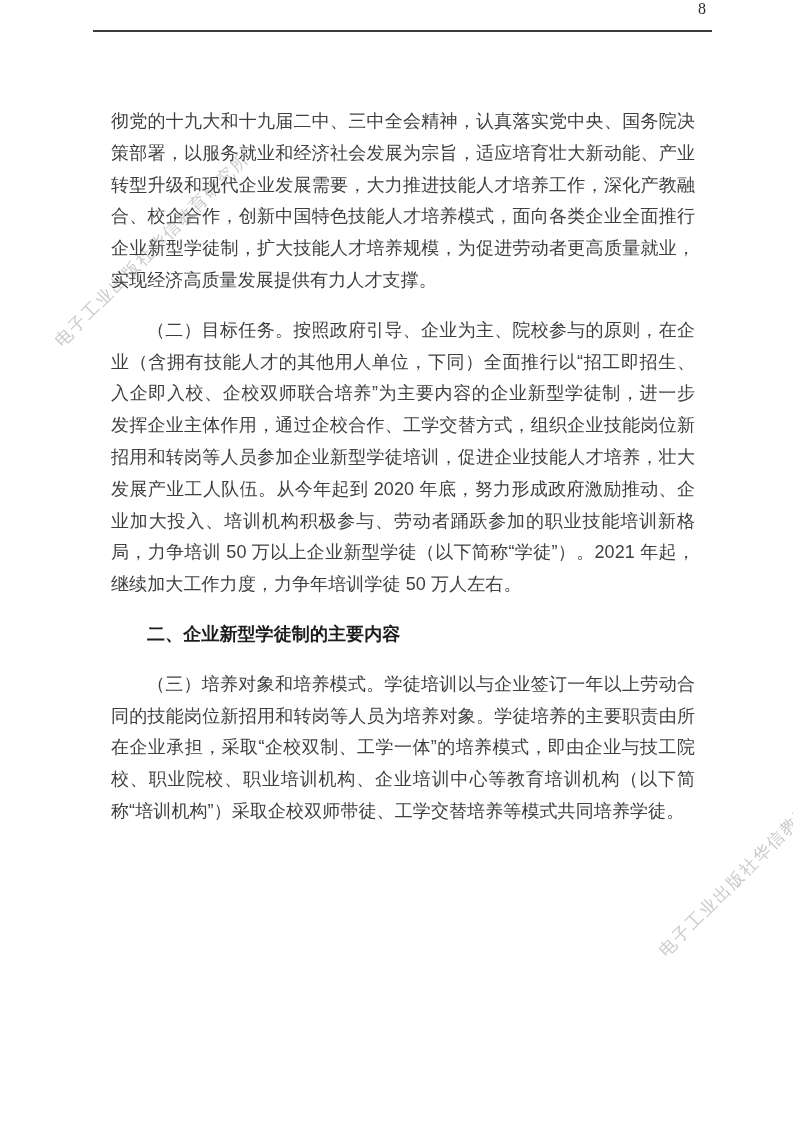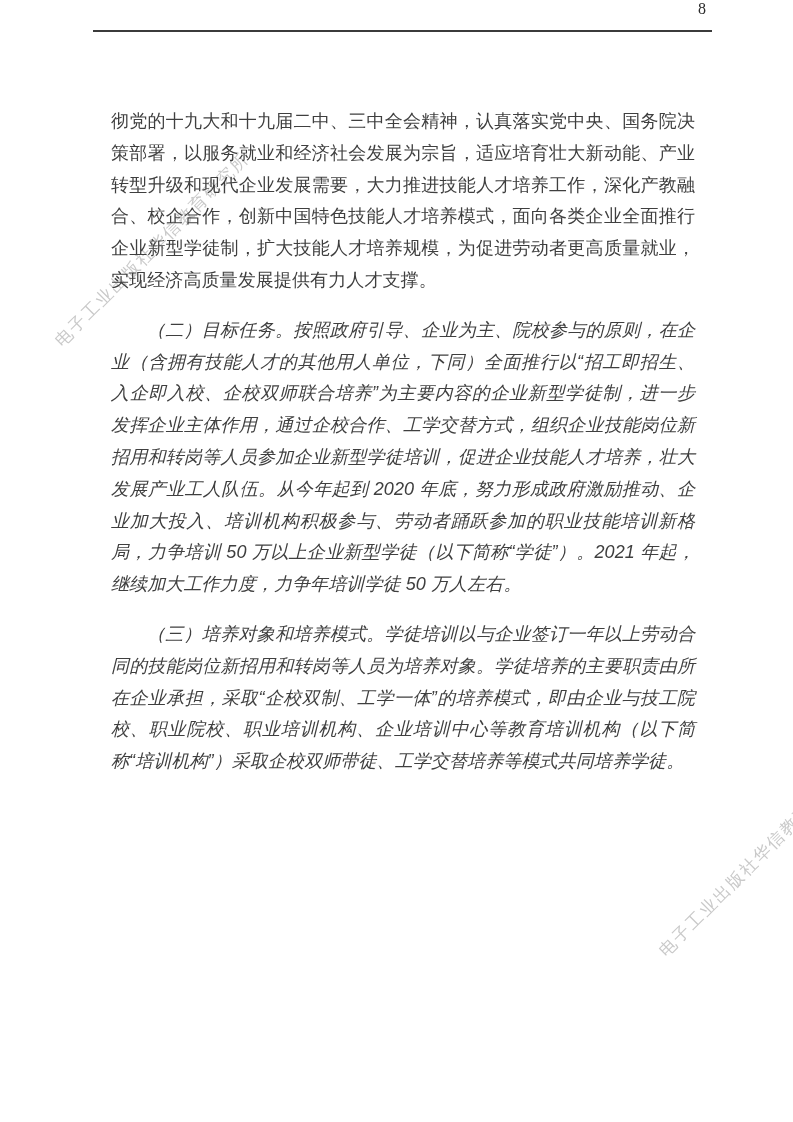--- a/index.html
+++ b/index.html
@@ -41,21 +41,20 @@
     line-height: 31.8px;
     text-align: justify;
     letter-spacing: 0.1px;
   }
   .content p {
     margin: 18px;
     padding: 0;
   }
   .indent {
     text-indent: 2em;
-    font-style: italic;
   }
   .heading {
     text-indent: 2em;
     font-weight: bold;
     color: #1c1c1c;
   }
   .watermark {
     position: absolute;
     color: #c9c9c9;
     font-size: 17px;
@@ -77,14 +76,15 @@
 
 <div class="watermark wm-2">电子工业出版社华信教育研究所</div>
 
 <div class="page-number">8</div>
 
 <div class="header-rule"></div>
 
 <div class="content">
   <p>彻党的十九大和十九届二中、三中全会精神，认真落实党中央、国务院决策部署，以服务就业和经济社会发展为宗旨，适应培育壮大新动能、产业转型升级和现代企业发展需要，大力推进技能人才培养工作，深化产教融合、校企合作，创新中国特色技能人才培养模式，面向各类企业全面推行企业新型学徒制，扩大技能人才培养规模，为促进劳动者更高质量就业，实现经济高质量发展提供有力人才支撑。</p>
   <p class="indent">（二）目标任务。按照政府引导、企业为主、院校参与的原则，在企业（含拥有技能人才的其他用人单位，下同）全面推行以“招工即招生、入企即入校、企校双师联合培养”为主要内容的企业新型学徒制，进一步发挥企业主体作用，通过企校合作、工学交替方式，组织企业技能岗位新招用和转岗等人员参加企业新型学徒培训，促进企业技能人才培养，壮大发展产业工人队伍。从今年起到 2020 年底，努力形成政府激励推动、企业加大投入、培训机构积极参与、劳动者踊跃参加的职业技能培训新格局，力争培训 50 万以上企业新型学徒（以下简称“学徒”）。2021 年起，继续加大工作力度，力争年培训学徒 50 万人左右。</p>
+  <p class="heading">二、企业新型学徒制的主要内容</p>
   <p class="indent">（三）培养对象和培养模式。学徒培训以与企业签订一年以上劳动合同的技能岗位新招用和转岗等人员为培养对象。学徒培养的主要职责由所在企业承担，采取“企校双制、工学一体”的培养模式，即由企业与技工院校、职业院校、职业培训机构、企业培训中心等教育培训机构（以下简称“培训机构”）采取企校双师带徒、工学交替培养等模式共同培养学徒。</p>
 </div>
 
 </body></html>

